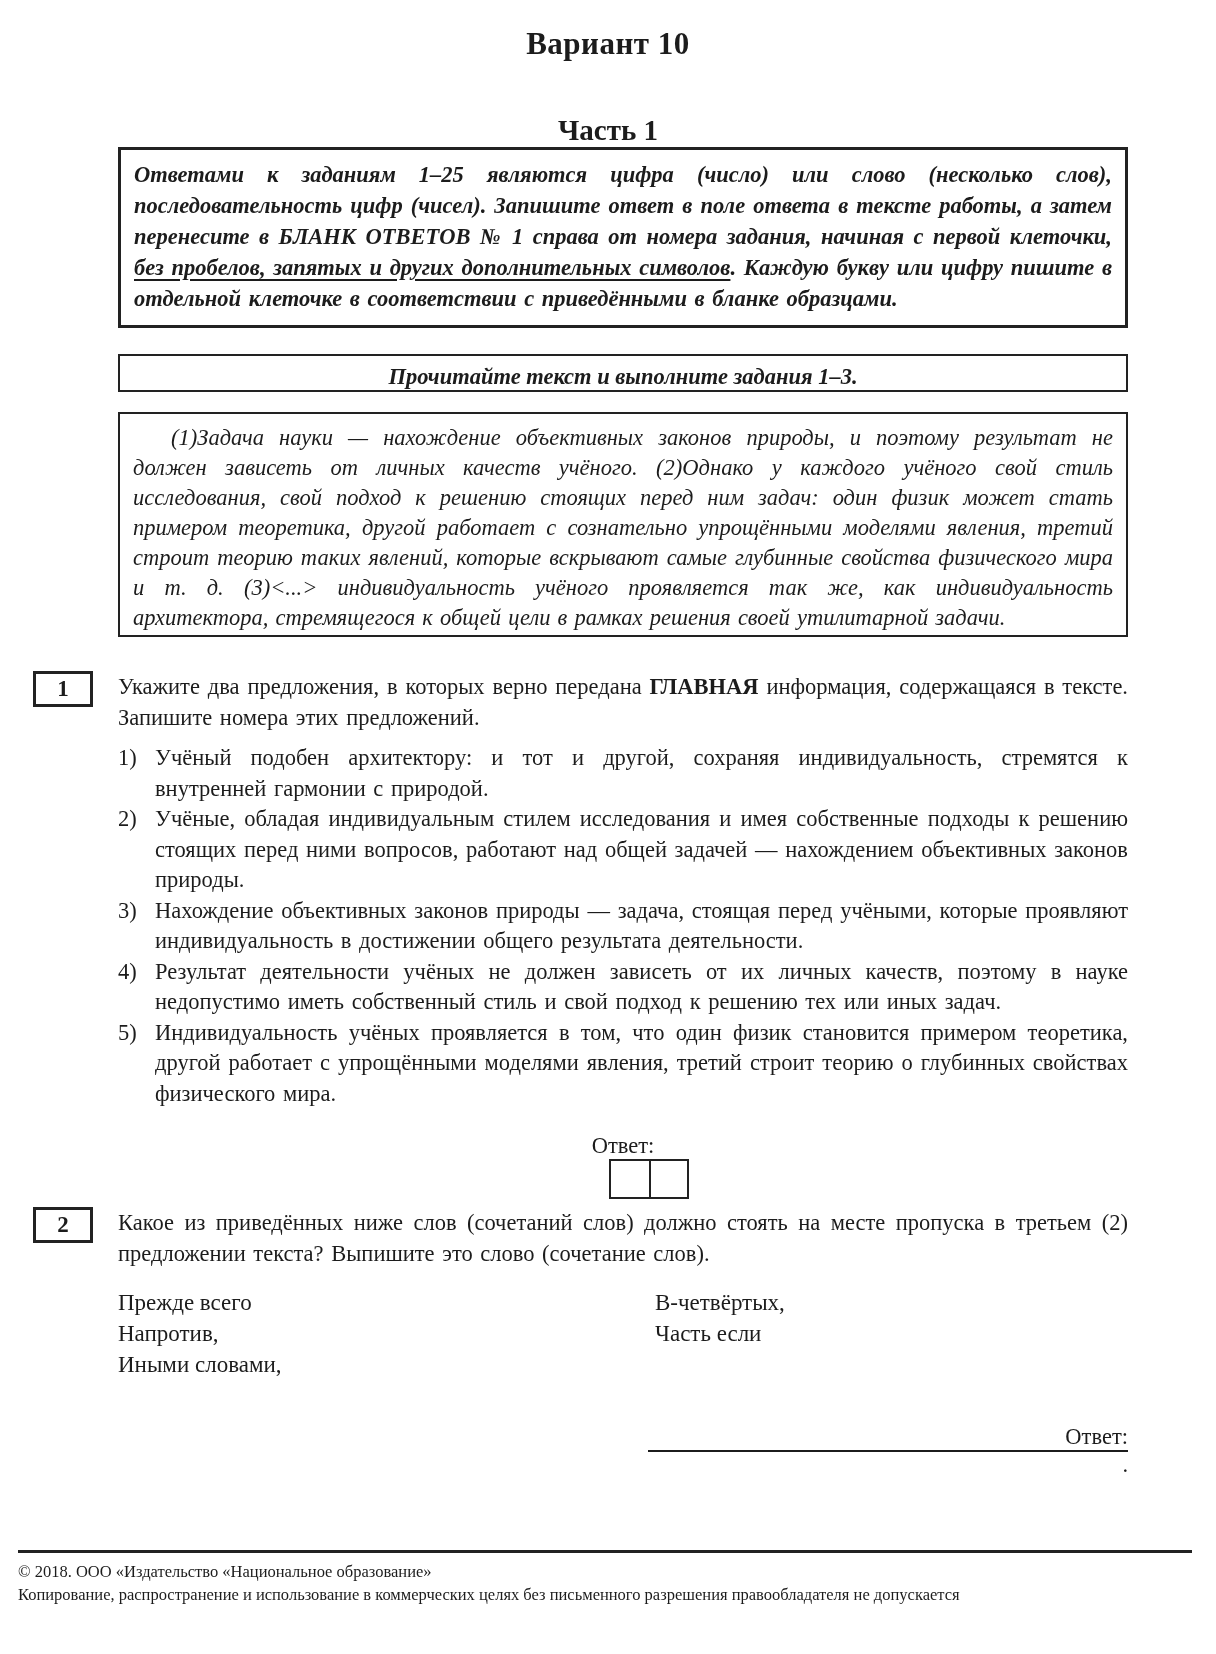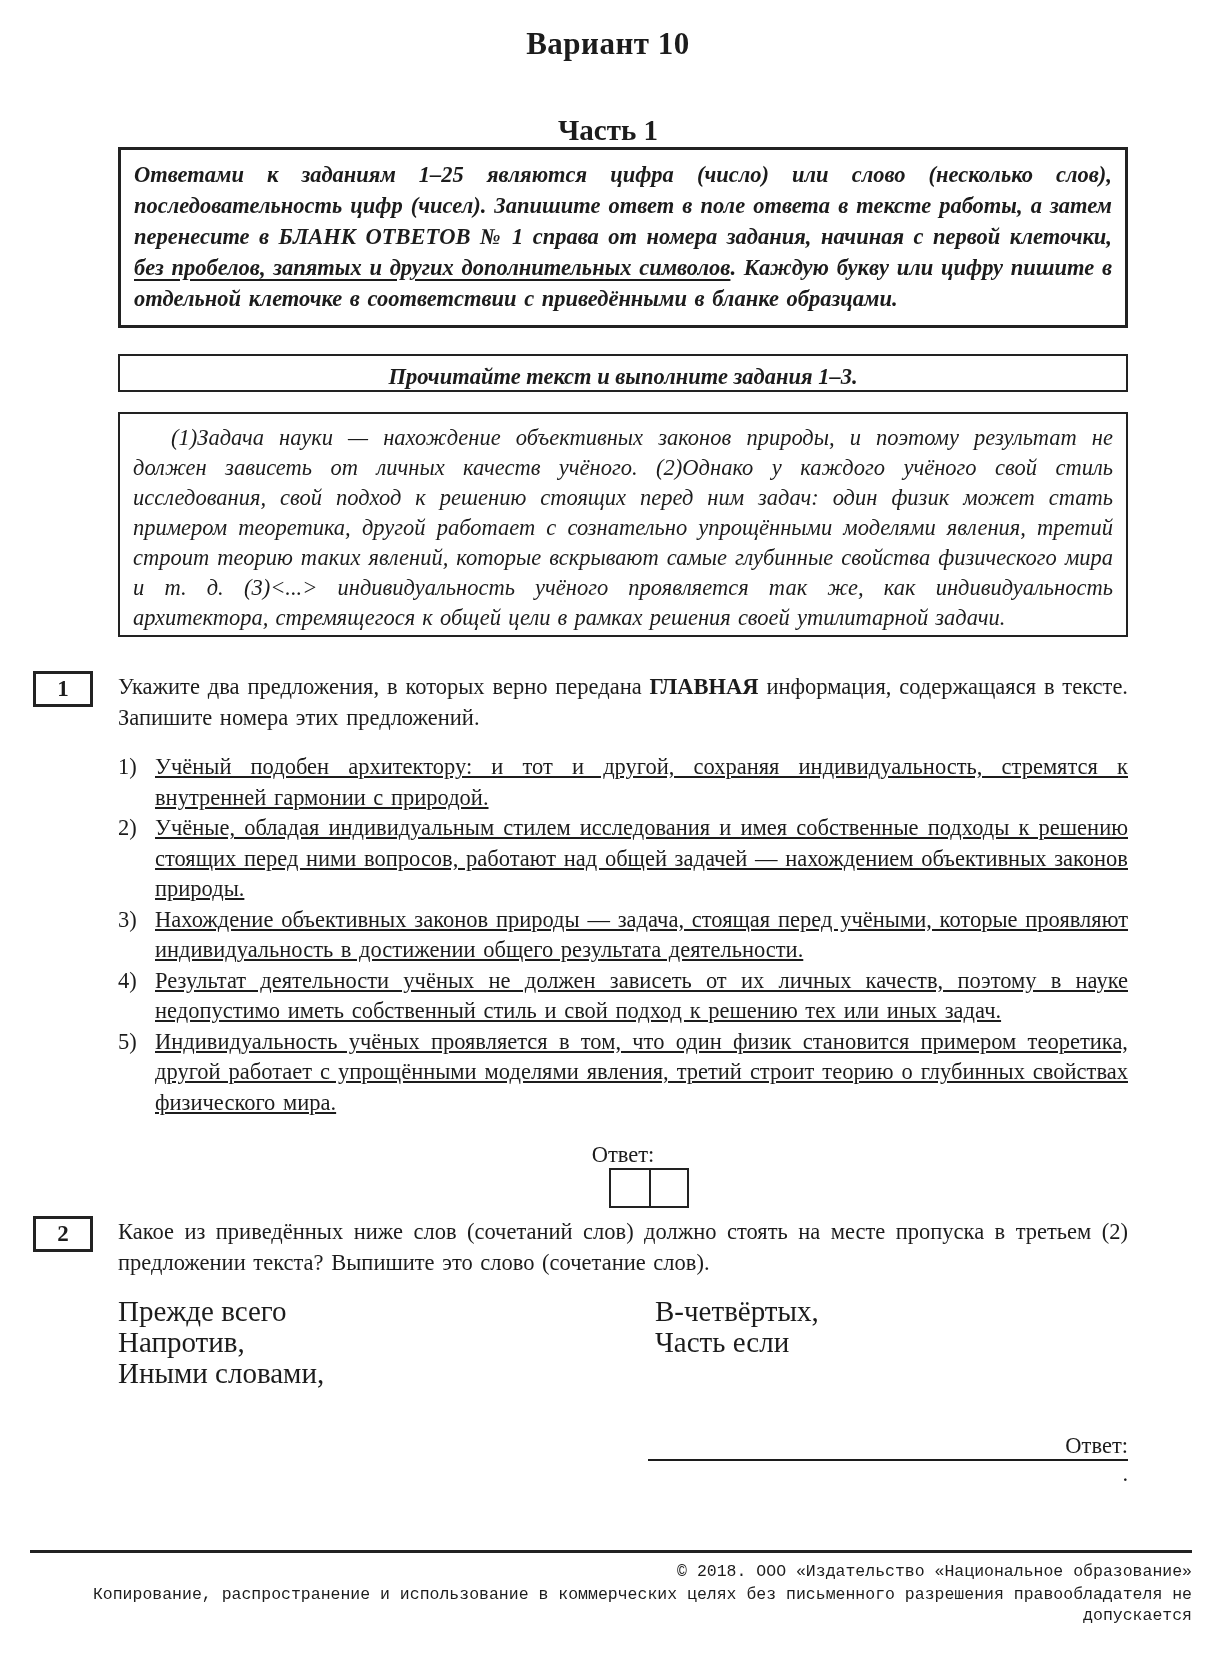--- a/index.html
+++ b/index.html
@@ -65,21 +65,21 @@
     box-sizing:border-box;
   }
   .qtext{
     margin:0;
     font-size:22.5px;line-height:31px;
     text-align:justify;
     word-spacing:2px;
   }
   .qtext .emph{font-weight:bold;}
 
-  .options{margin-top:19px;text-decoration:underline;}
+  .options{margin-top:10px;}
   .opt{
     font-size:22.5px;line-height:30.5px;
     text-align:justify;
     padding-left:37px;text-indent:-37px;
     word-spacing:2px;
   }
   .opt .optnum{display:inline-block;width:37px;text-indent:0;}
 
   .answer-row{display:flex;align-items:center;flex-direction:column;}
   .q1 .answer-row{margin-top:24px;height:40px;}
@@ -91,41 +91,40 @@
   }
   .answer-cells .cell{
     width:38px;height:36px;
     box-sizing:border-box;
   }
   .answer-cells .cell + .cell{border-left:2px solid #222;}
 
   .two-col{
     margin-top:18px;
     display:flex;
-    font-size:29px;line-height:31px;
+    font-size:23px;line-height:31px;
   }
   .two-col .col-left{width:537px;flex:0 0 537px;}
   .two-col .col-right{flex:1;}
   .two-col div{white-space:nowrap;}
 
   .q2 .answer-row{margin-top:44px;align-items:flex-end;height:30px;}
   .answer-line{
     display:inline-block;
     width:480px;
     border-bottom:2.5px solid #1c1c1c;
     height:24px;
     margin-left:14px;
   }
   .answer-suffix{font-size:22.5px;margin-left:2px;}
 
   .footer{
     position:absolute;
-    top:1524px;left:30px;right:24px;
-    text-align:right;
-    font-family:Liberation Mono, monospace;
+    top:1524px;left:18px;right:24px;
+    text-align:left;
   }
   .footer-rule{border-top:3px solid #222;margin-bottom:8px;}
   .footer p{margin:2px 0;font-size:16.5px;line-height:21px;color:#1c1c1c;}
 </style>
 </head>
 <body>
 
 <div class="page">
 
   <h1 class="variant">Вариант 10</h1>

